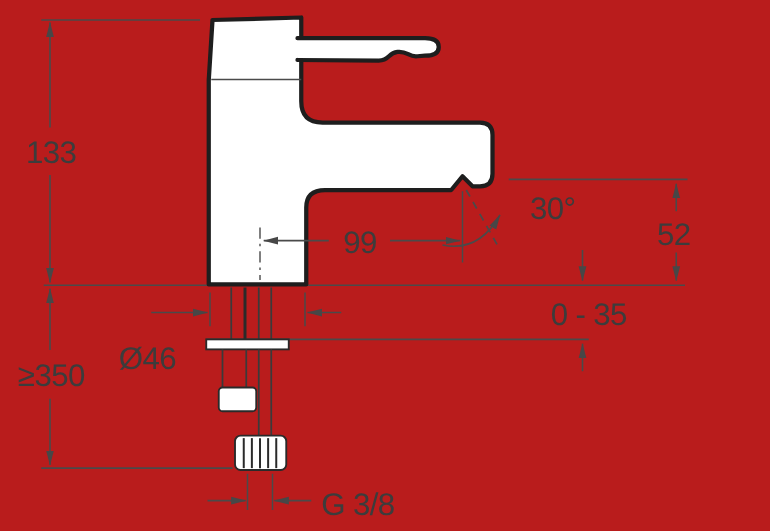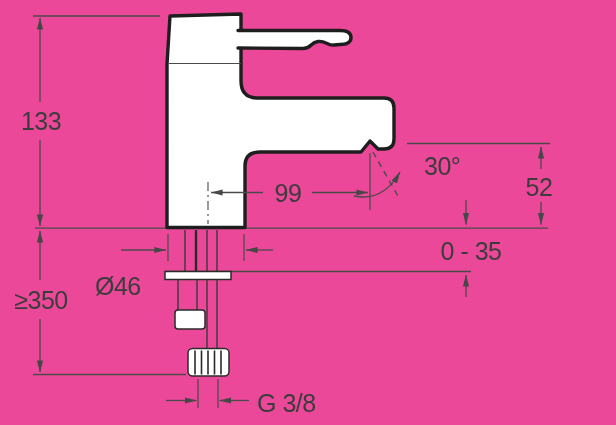--- a/index.html
+++ b/index.html
@@ -1,16 +1,16 @@
 <!DOCTYPE html>
 <html><head>
 <meta charset="utf-8">
 <style>
   html, body { margin: 0; padding: 0; background: #ffffff; }
-  .stage { width: 616px; height: 425px; position: relative; background: #ec4899; overflow: hidden; }
+  .stage { width: 616px; height: 425px; position: relative; background: #b91c1c; overflow: hidden; }
   svg { display: block; }
   text {
     font-family: "Liberation Sans", "DejaVu Sans", sans-serif;
     font-size: 25px;
     letter-spacing: -0.5px;
     fill: #3c3c3c;
   }
   .thin   { stroke: #4a4a4a; stroke-width: 1.3; fill: none; }
   .thin2  { stroke: #4a4a4a; stroke-width: 1.2; fill: none; }
   .thick  { stroke: #1e1e1e; stroke-width: 3.4; fill: #ffffff; stroke-linejoin: round; stroke-linecap: round; }

